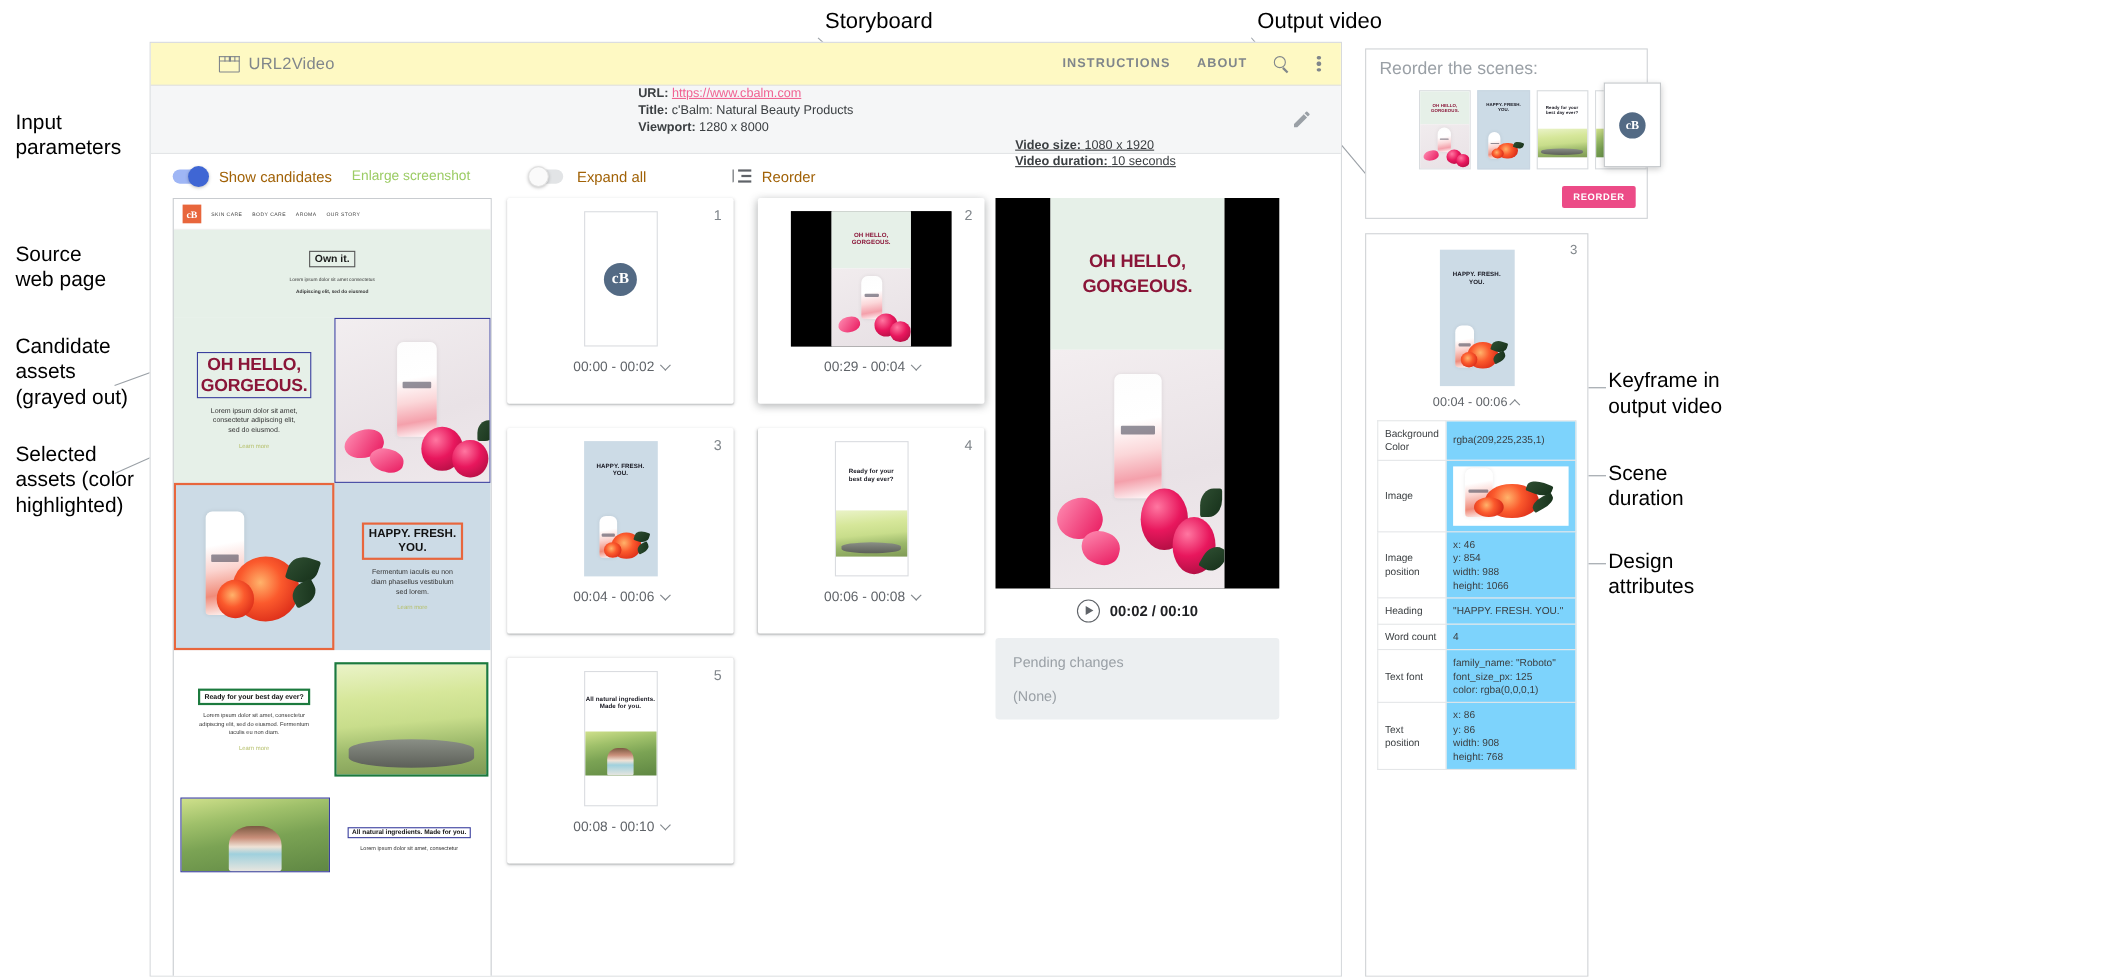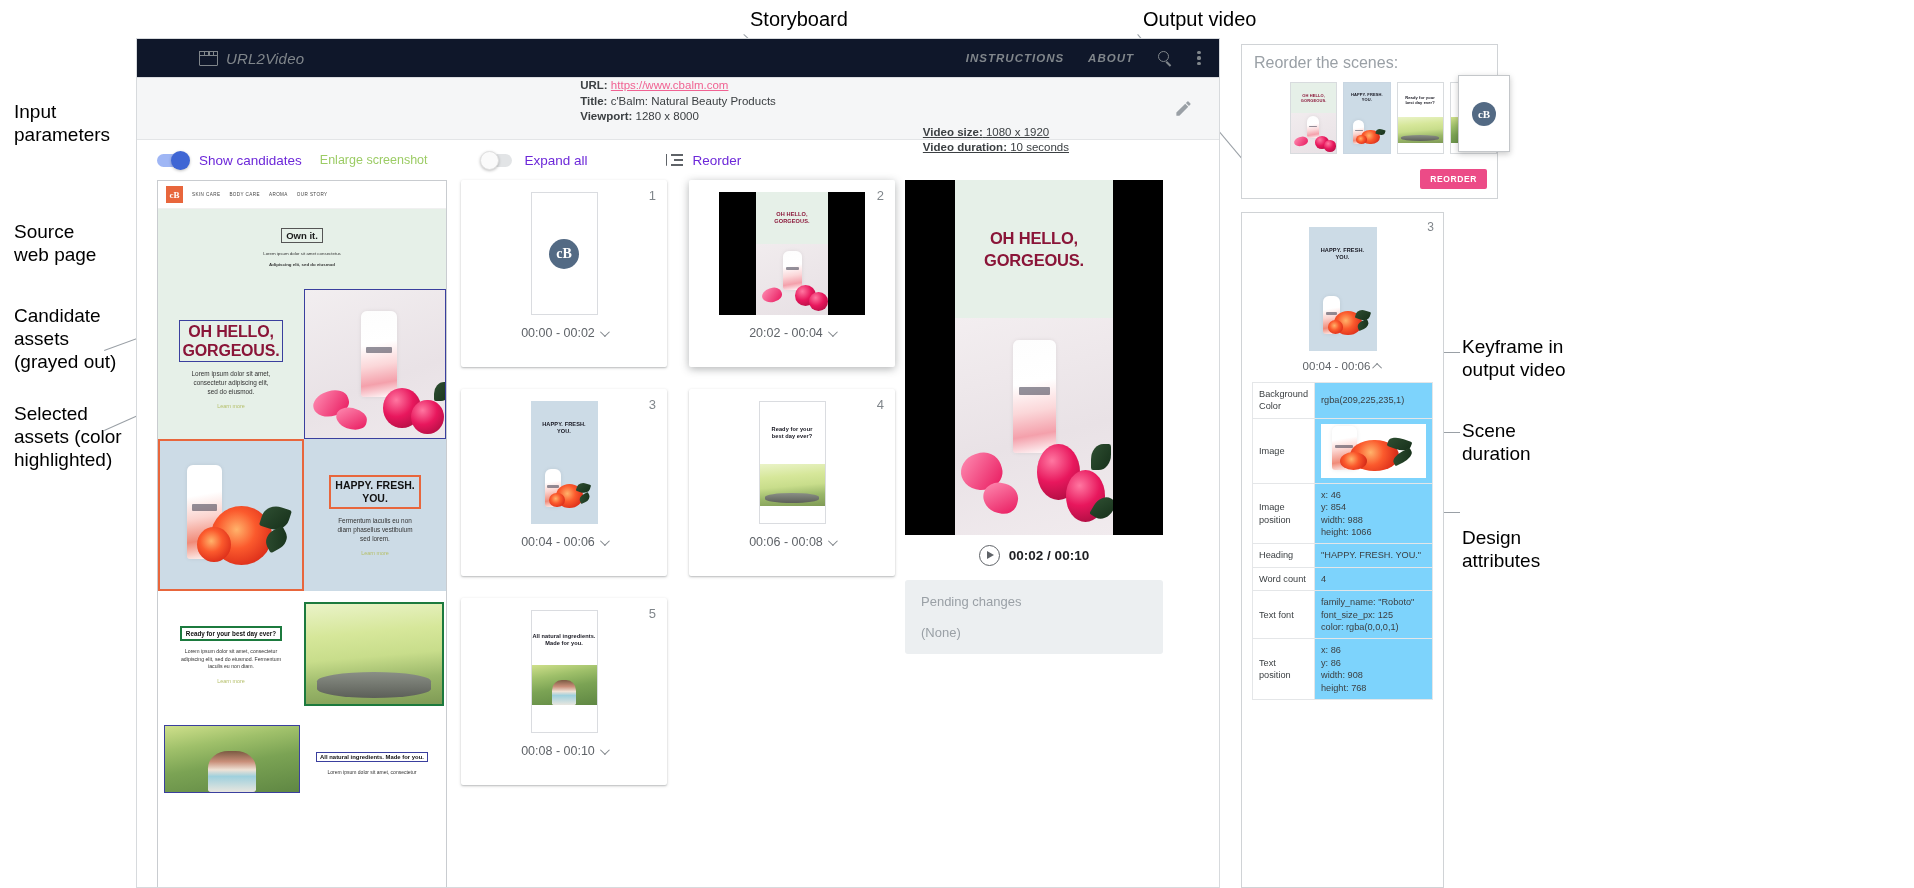--- a/index.html
+++ b/index.html
@@ -24,22 +24,22 @@
   }
   .leader { position:absolute; background:#9aa0a6; transform-origin:0 0; height:1px; }
 
   
   #app-window {
     position:absolute; left:136px; top:38px; width:1084px; height:850px;
     background:#fff; border:1px solid #d7dadd;
     overflow:hidden;
   }
   #app-bar {
-    height:39px; background:#0f172a; border-bottom:1px solid #dadce0;
-    display:flex; align-items:center; padding:0 12px;font-style:italic;
+    height:39px; background:#fef9c3; border-bottom:1px solid #dadce0;
+    display:flex; align-items:center; padding:0 12px;
   }
   .brand { display:flex; align-items:center; gap:8px; margin-left:50px; }
   .brand-title { font-size:15px; color:#80868b; letter-spacing:.2px; }
   .clap { width:19px; height:15px; position:relative; }
   .clap-body { position:absolute; left:0; top:4px; width:19px; height:11px; border:1.6px solid #80868b; border-radius:1px; }
   .clap-top { position:absolute; left:0; top:0px; width:19px; height:5px; border:1.6px solid #80868b; border-bottom:none; }
   .clap-tick { position:absolute; top:0px; width:1.6px; height:5px; background:#80868b; }
 
   .appbar-right { margin-left:auto; display:flex; align-items:center; gap:24px; padding-right:6px; }
   .appbar-link { font-size:11.5px; letter-spacing:1px; color:#80868b; font-weight:600; }
@@ -64,21 +64,21 @@
   .icon-pencil { position:absolute; right:26px; top:21px; width:19px; height:19px; }
 
   
   #controls { height:40px; display:flex; align-items:center; padding:0 0 0 20px; position:relative; }
   .toggle { width:30px; height:13px; border-radius:7px; position:relative; flex:none; }
   .toggle.on { background:#9fb6f5; }
   .toggle.on .knob { background:#3f66d4; left:14px; }
   .toggle.off { background:#e2e4e6; }
   .toggle.off .knob { background:#fafafa; left:-2px; border:1px solid #e0e0e0; }
   .knob { position:absolute; top:-3px; width:19px; height:19px; border-radius:50%; box-shadow:0 1px 3px rgba(0,0,0,.25); }
-  .ctl-label { font-size:13.5px; color:#6d28d9; }
+  .ctl-label { font-size:13.5px; color:#a16207; }
   .ctl-link { font-size:12.5px; color:#9ccc65; }
   .reorder-icon { width:17px; height:14px; position:relative; }
   .reorder-icon em { position:absolute; right:0; height:1.6px; background:#5f6368; }
 
   
   #cols { display:flex; height:770px; }
   #col-webpage { width:310px; padding:0 0 0 20px; }
   #col-story { width:448px; padding-left:14px; }
   #col-video { flex:1; padding-left:10px; }
 
@@ -213,21 +213,21 @@
 (grayed out)</div>
 <div class="anno" style="left:14px;  top:402px;">Selected
 assets (color
 highlighted)</div>
 <div class="anno" style="left:750px; top:8px; font-size:20px;">Storyboard</div>
 <div class="anno" style="left:1143px;top:8px; font-size:20px;">Output video</div>
 <div class="anno" style="left:1462px;top:335px;">Keyframe in
 output video</div>
 <div class="anno" style="left:1462px;top:419px;">Scene
 duration</div>
-<div class="anno" style="left:1462px;top:526px;">Design
+<div class="anno" style="left:1462px;top:499px;">Design
 attributes</div>
 
 <div class="leader" style="left:744px;  top:34px;  width:165px; transform:rotate(42deg);"></div>
 <div class="leader" style="left:1138px; top:34px;  width:175px; transform:rotate(50deg);"></div>
 <div class="leader" style="left:104px;  top:350px; width:145px; transform:rotate(-20deg);"></div>
 <div class="leader" style="left:104px;  top:430px; width:210px; transform:rotate(-24deg);"></div>
 <div class="leader" style="left:1398px; top:352px; width:62px;"></div>
 <div class="leader" style="left:1398px; top:432px; width:62px;"></div>
 <div class="leader" style="left:1398px; top:512px; width:62px;"></div>
 
@@ -406,21 +406,21 @@
               <div class="ph" style="height:71px;background:linear-gradient(160deg,#f1ecee,#e7e0e4)">
                 <div class="ph-tube" style="left:38%;top:10%;width:26%;height:55%"></div>
                 <div class="petal" style="left:8%; top:62%; width:28%;height:20%;transform:rotate(-16deg)"></div>
                 <div class="rose" style="left:54%;top:58%; width:30%;height:30%"></div>
                 <div class="rose" style="left:74%;top:68%; width:26%;height:26%"></div>
               </div>
             </div>
             <div style="width:37px;background:#000"></div>
           </div>
           <div class="sb-time">
-            <span>20:02 - 00:04</span>
+            <span>00:29 - 00:04</span>
             <i class="chev"></i>
           </div>
         </div>
 
         <div class="sb-card">
           <span class="sb-num">3</span>
           <div class="sb-thumb" style="border:none;background:#ccdbe6">
             <div class="kf-head dark" style="white-space:pre-line;padding-top:20px">HAPPY. FRESH.
 YOU.</div>
             <div class="ph" style="position:absolute;left:0;bottom:6px;width:100%;height:60px">

